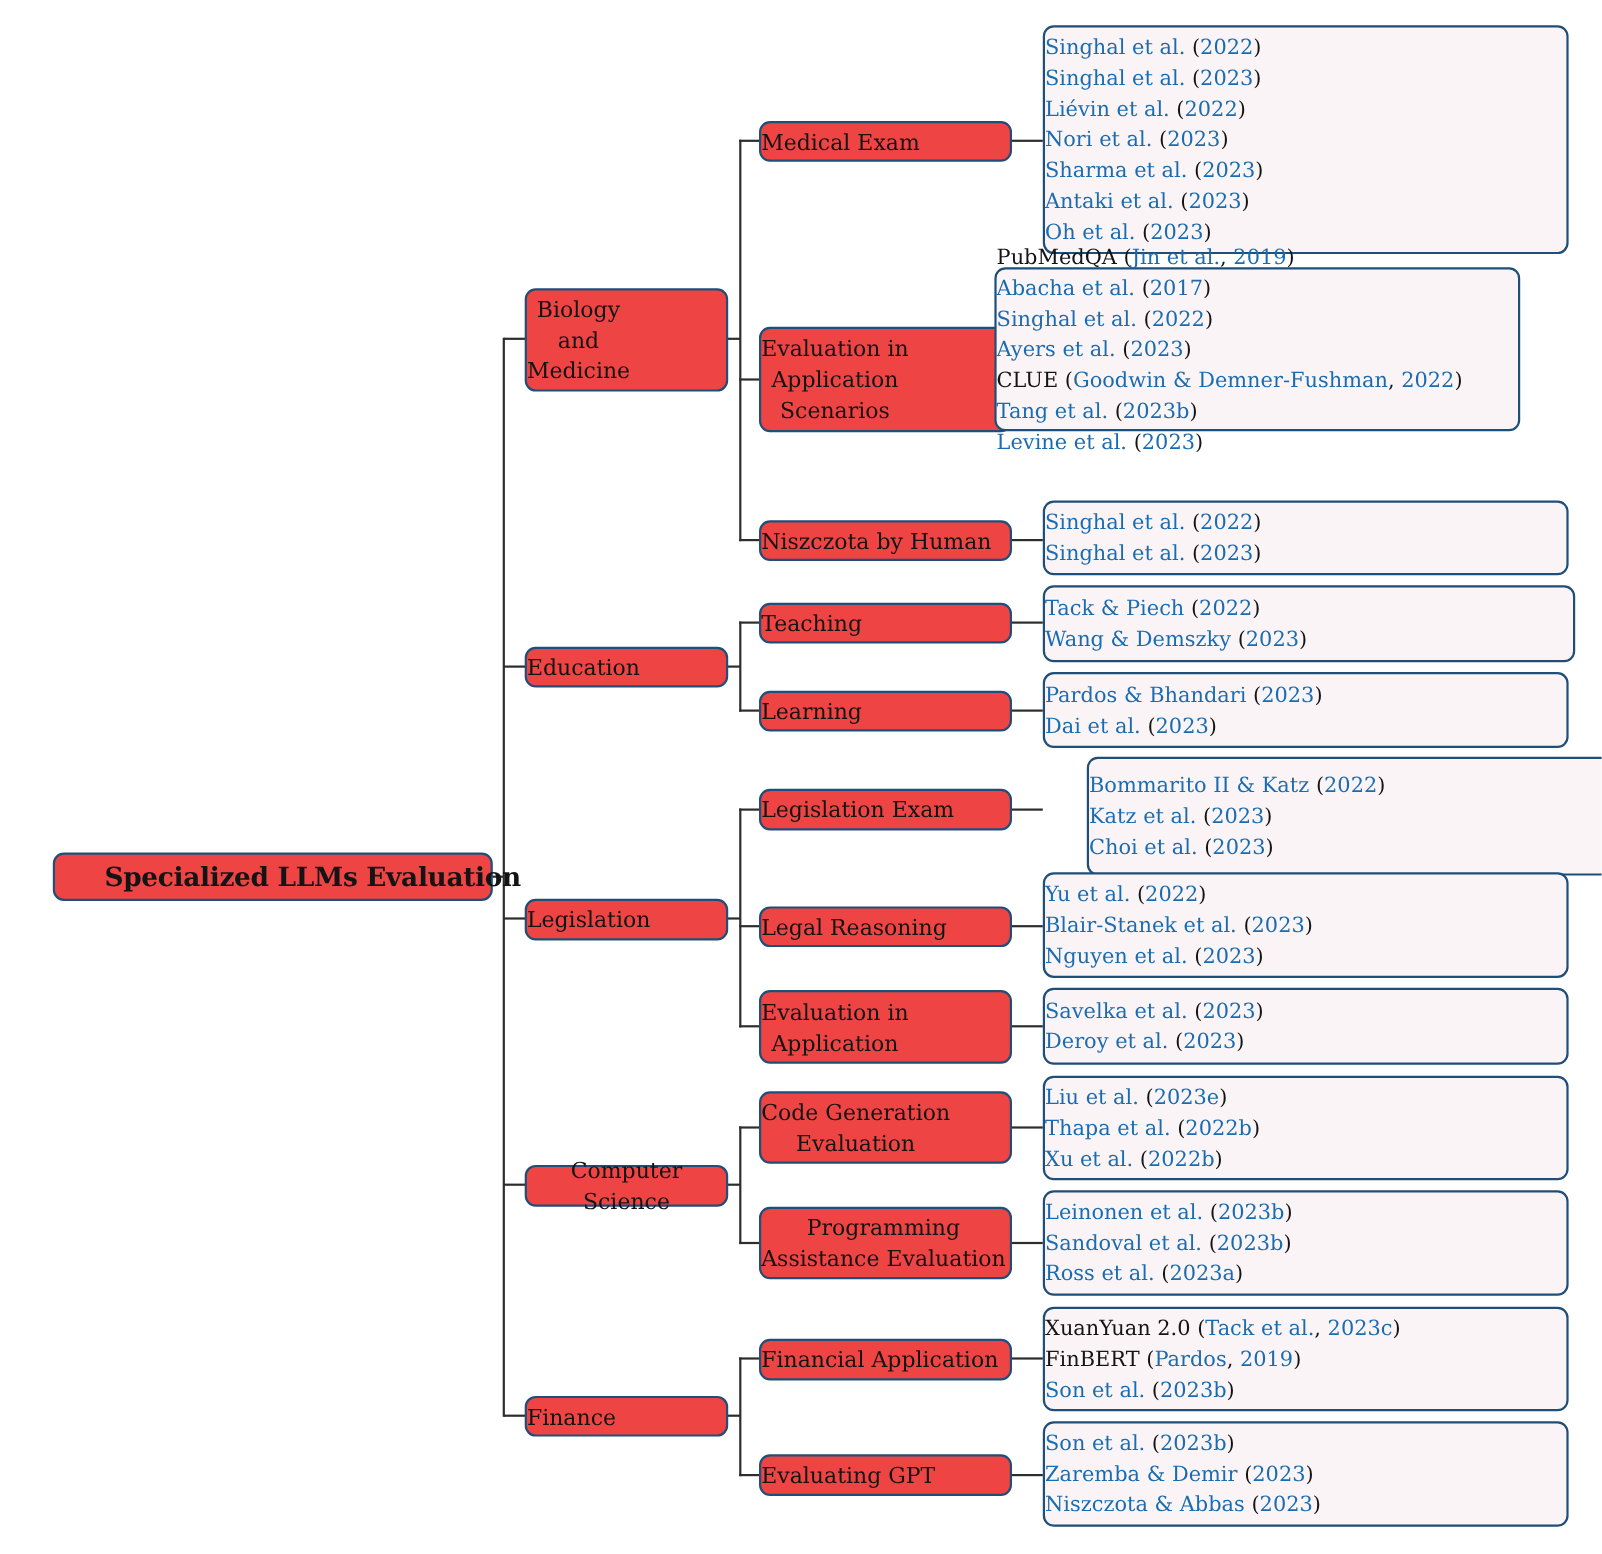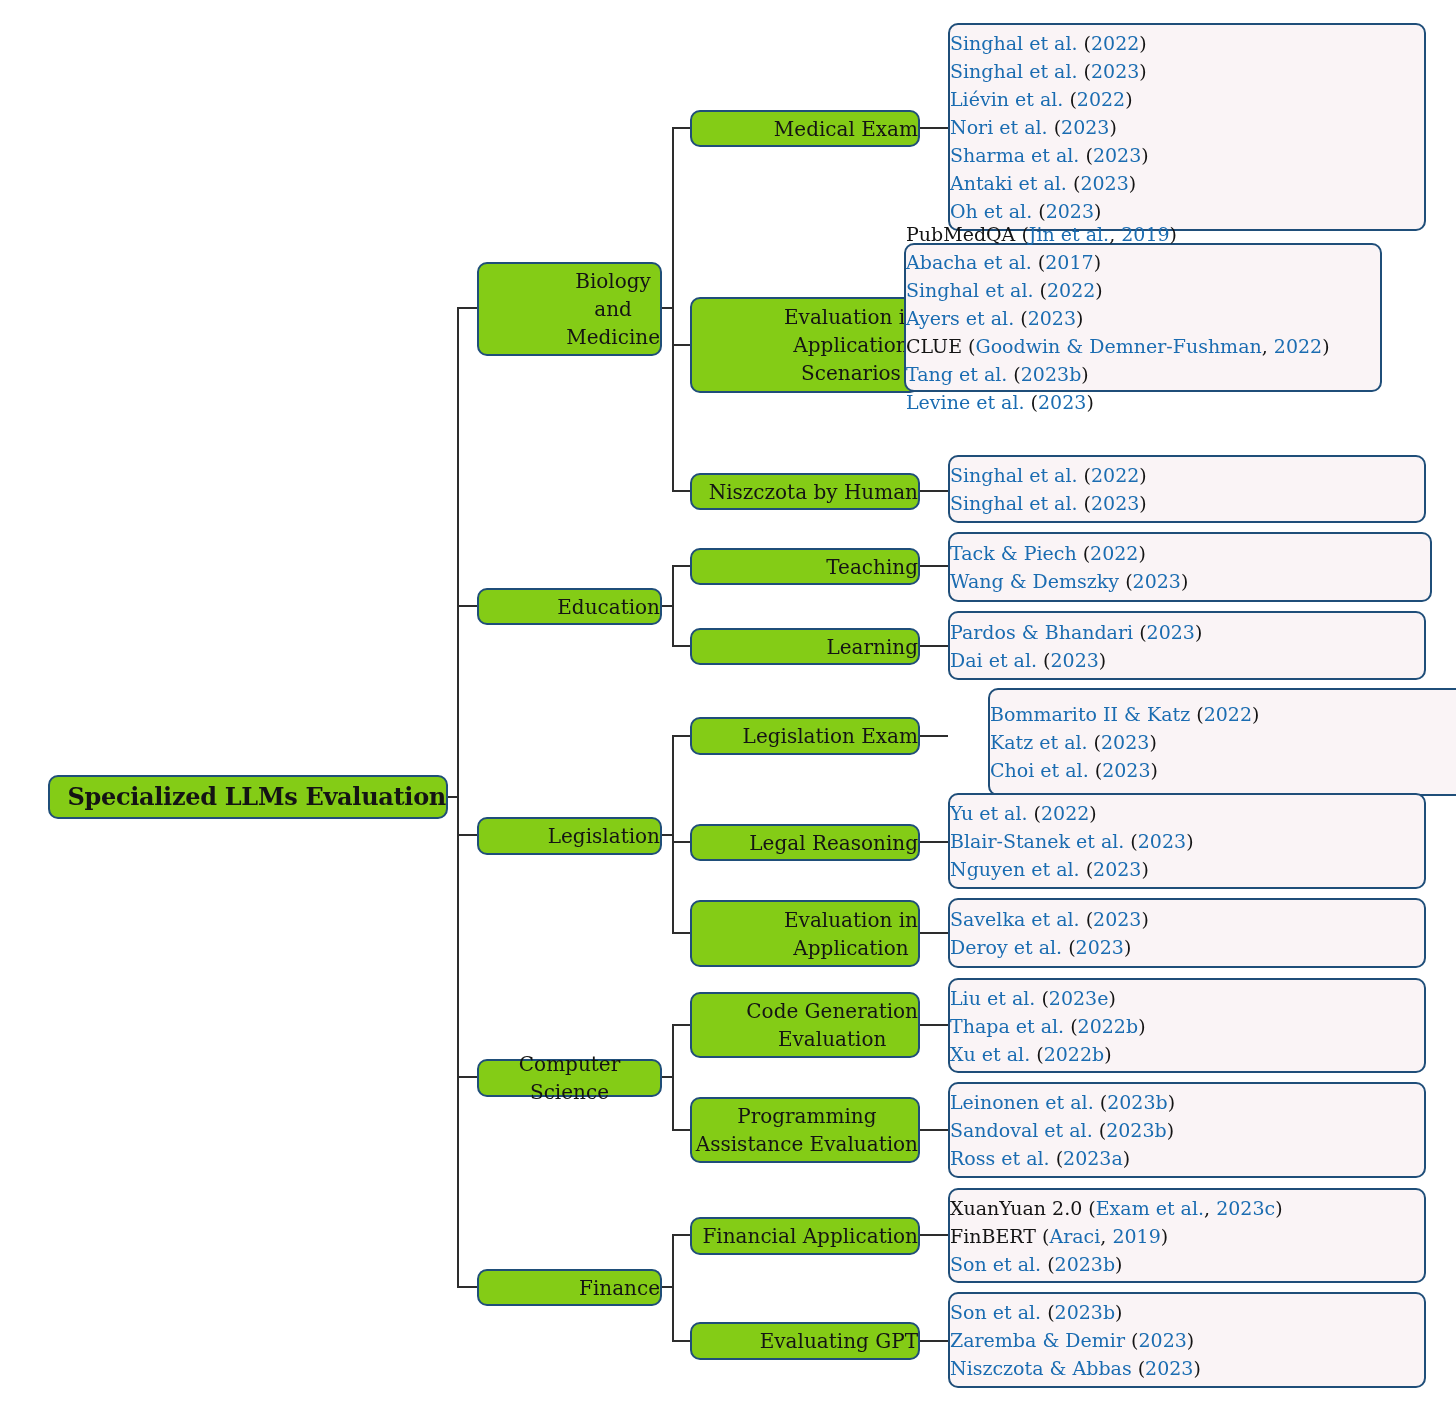--- a/index.html
+++ b/index.html
@@ -8,22 +8,22 @@
     width:1456px;height:1413px;
     background:#ffffff;
     font-family:"DejaVu Serif","Liberation Serif",serif;
     color:var(--text,#141414);
   }
   .hl{position:absolute;height:2px;background:var(--line,#2d2d2d);}
   .vl{position:absolute;width:2px;background:var(--line,#2d2d2d);}
   .node{
     position:absolute;box-sizing:border-box;
     border:2px solid var(--box-border,#1F4E79);
-    border-radius:10px;background:#84cc16;
-    display:flex;align-items:center;justify-content:flex-end;
+    border-radius:10px;background:#ef4444;
+    display:flex;align-items:center;justify-content:flex-start;
     text-align:center;
   }
   .node span{white-space:pre-line;line-height:28px;font-size:20px;}
   .root{font-weight:bold;padding-left:45px;}
   .root span{font-size:24px;white-space:nowrap;letter-spacing:-0.3px;line-height:24px;}
   .cbox{
     position:absolute;box-sizing:border-box;
     border:2px solid var(--box-border,#1F4E79);
     border-radius:10px;background:var(--citation-fill,#FAF4F6);
     display:flex;flex-direction:column;align-items:flex-start;justify-content:center;
@@ -206,22 +206,22 @@
     <div class="cl"><span class="link">Xu et al.</span><span> (</span><span class="link">2022b</span><span>)</span></div>
   </div>
 
   <div class="cbox" style="left:948px;top:1082px;width:478px;height:96px">
     <div class="cl"><span class="link">Leinonen et al.</span><span> (</span><span class="link">2023b</span><span>)</span></div>
     <div class="cl"><span class="link">Sandoval et al.</span><span> (</span><span class="link">2023b</span><span>)</span></div>
     <div class="cl"><span class="link">Ross et al.</span><span> (</span><span class="link">2023a</span><span>)</span></div>
   </div>
 
   <div class="cbox" style="left:948px;top:1188px;width:478px;height:95px">
-    <div class="cl"><span>XuanYuan 2.0 (</span><span class="link">Exam et al.</span><span>, </span><span class="link">2023c</span><span>)</span></div>
-    <div class="cl"><span>FinBERT (</span><span class="link">Araci</span><span>, </span><span class="link">2019</span><span>)</span></div>
+    <div class="cl"><span>XuanYuan 2.0 (</span><span class="link">Tack et al.</span><span>, </span><span class="link">2023c</span><span>)</span></div>
+    <div class="cl"><span>FinBERT (</span><span class="link">Pardos</span><span>, </span><span class="link">2019</span><span>)</span></div>
     <div class="cl"><span class="link">Son et al.</span><span> (</span><span class="link">2023b</span><span>)</span></div>
   </div>
 
   <div class="cbox" style="left:948px;top:1292px;width:478px;height:96px">
     <div class="cl"><span class="link">Son et al.</span><span> (</span><span class="link">2023b</span><span>)</span></div>
     <div class="cl"><span class="link">Zaremba &amp; Demir</span><span> (</span><span class="link">2023</span><span>)</span></div>
     <div class="cl"><span class="link">Niszczota &amp; Abbas</span><span> (</span><span class="link">2023</span><span>)</span></div>
   </div>
 
 </div>

